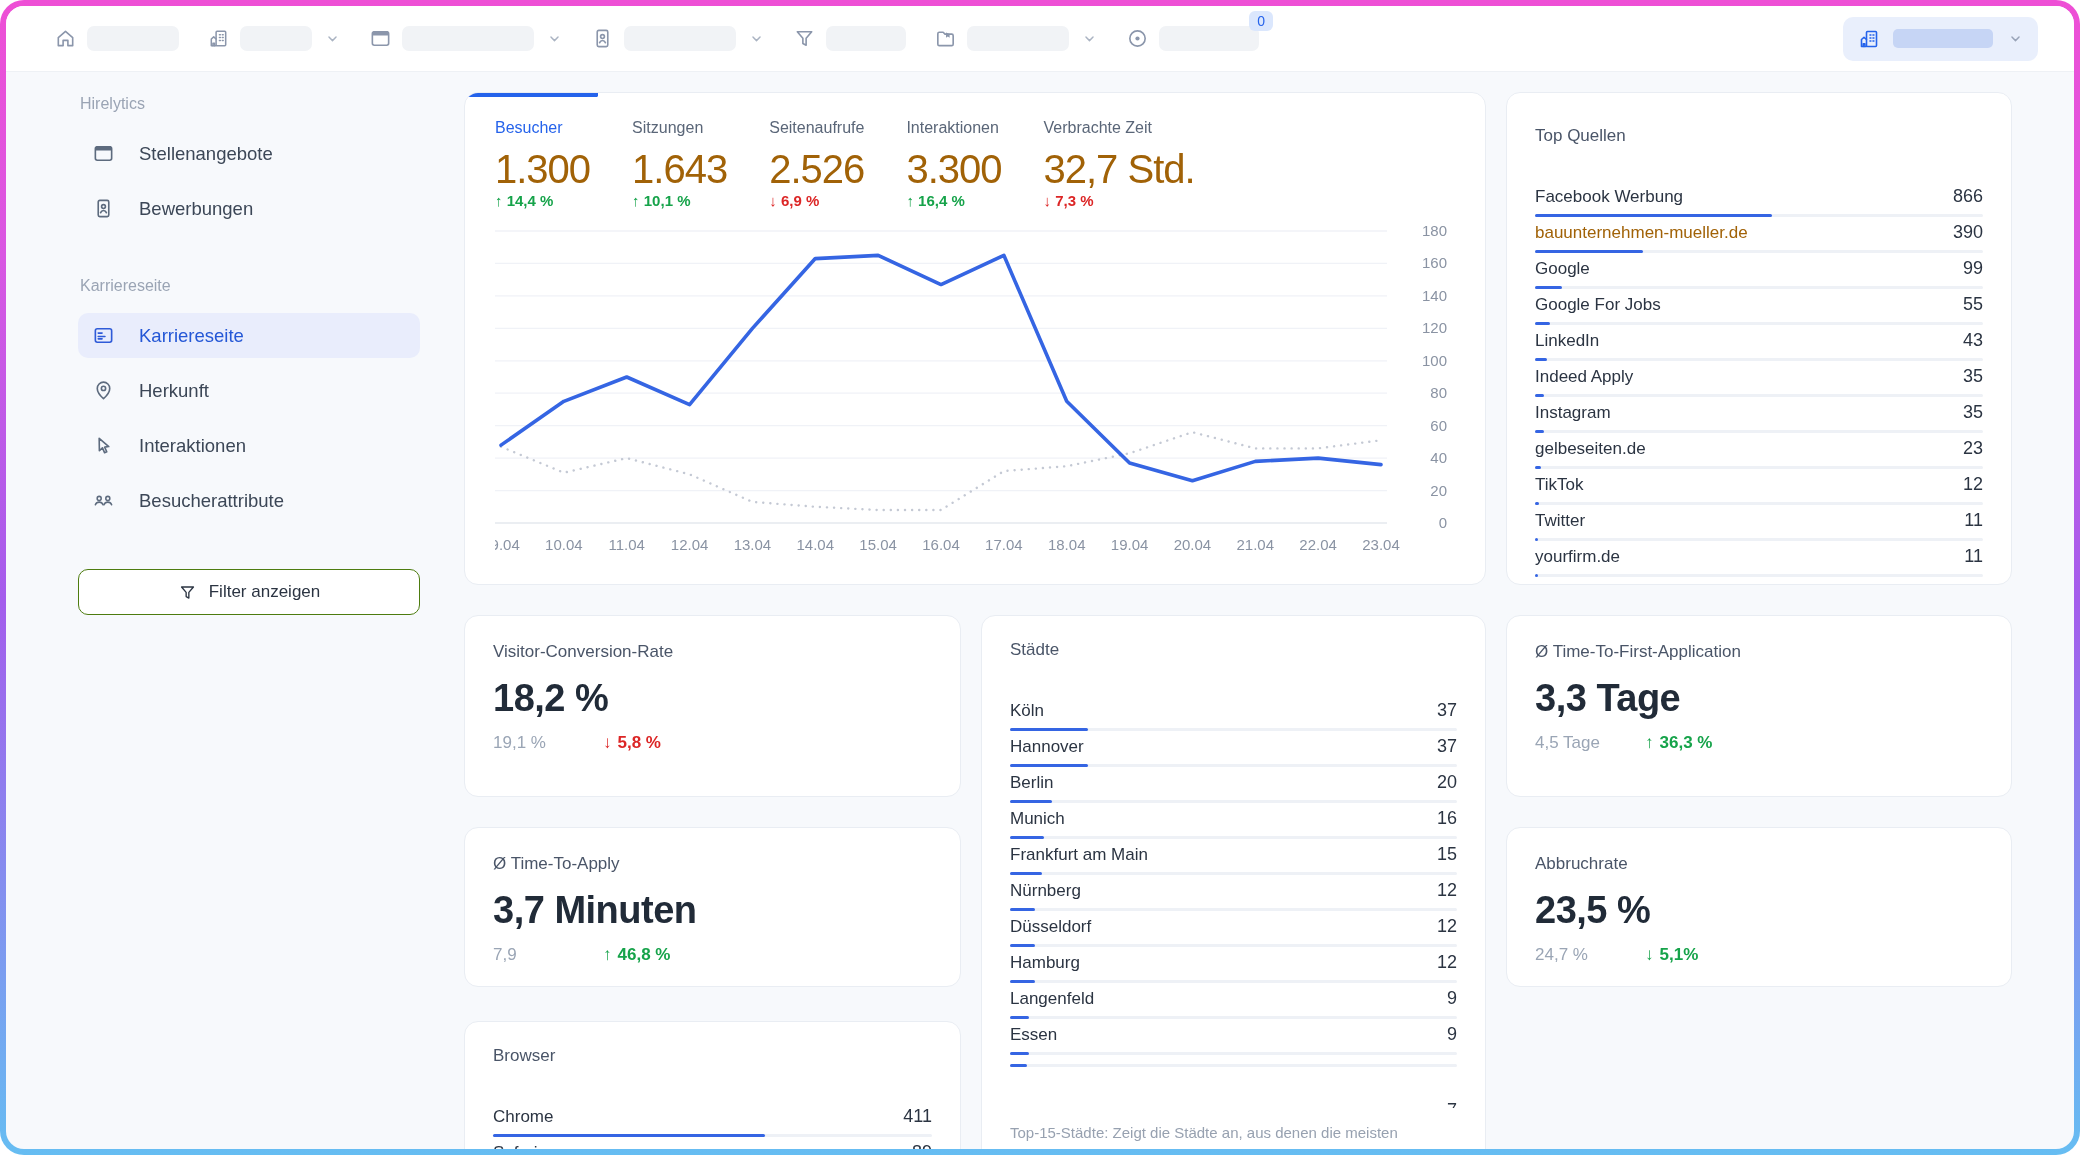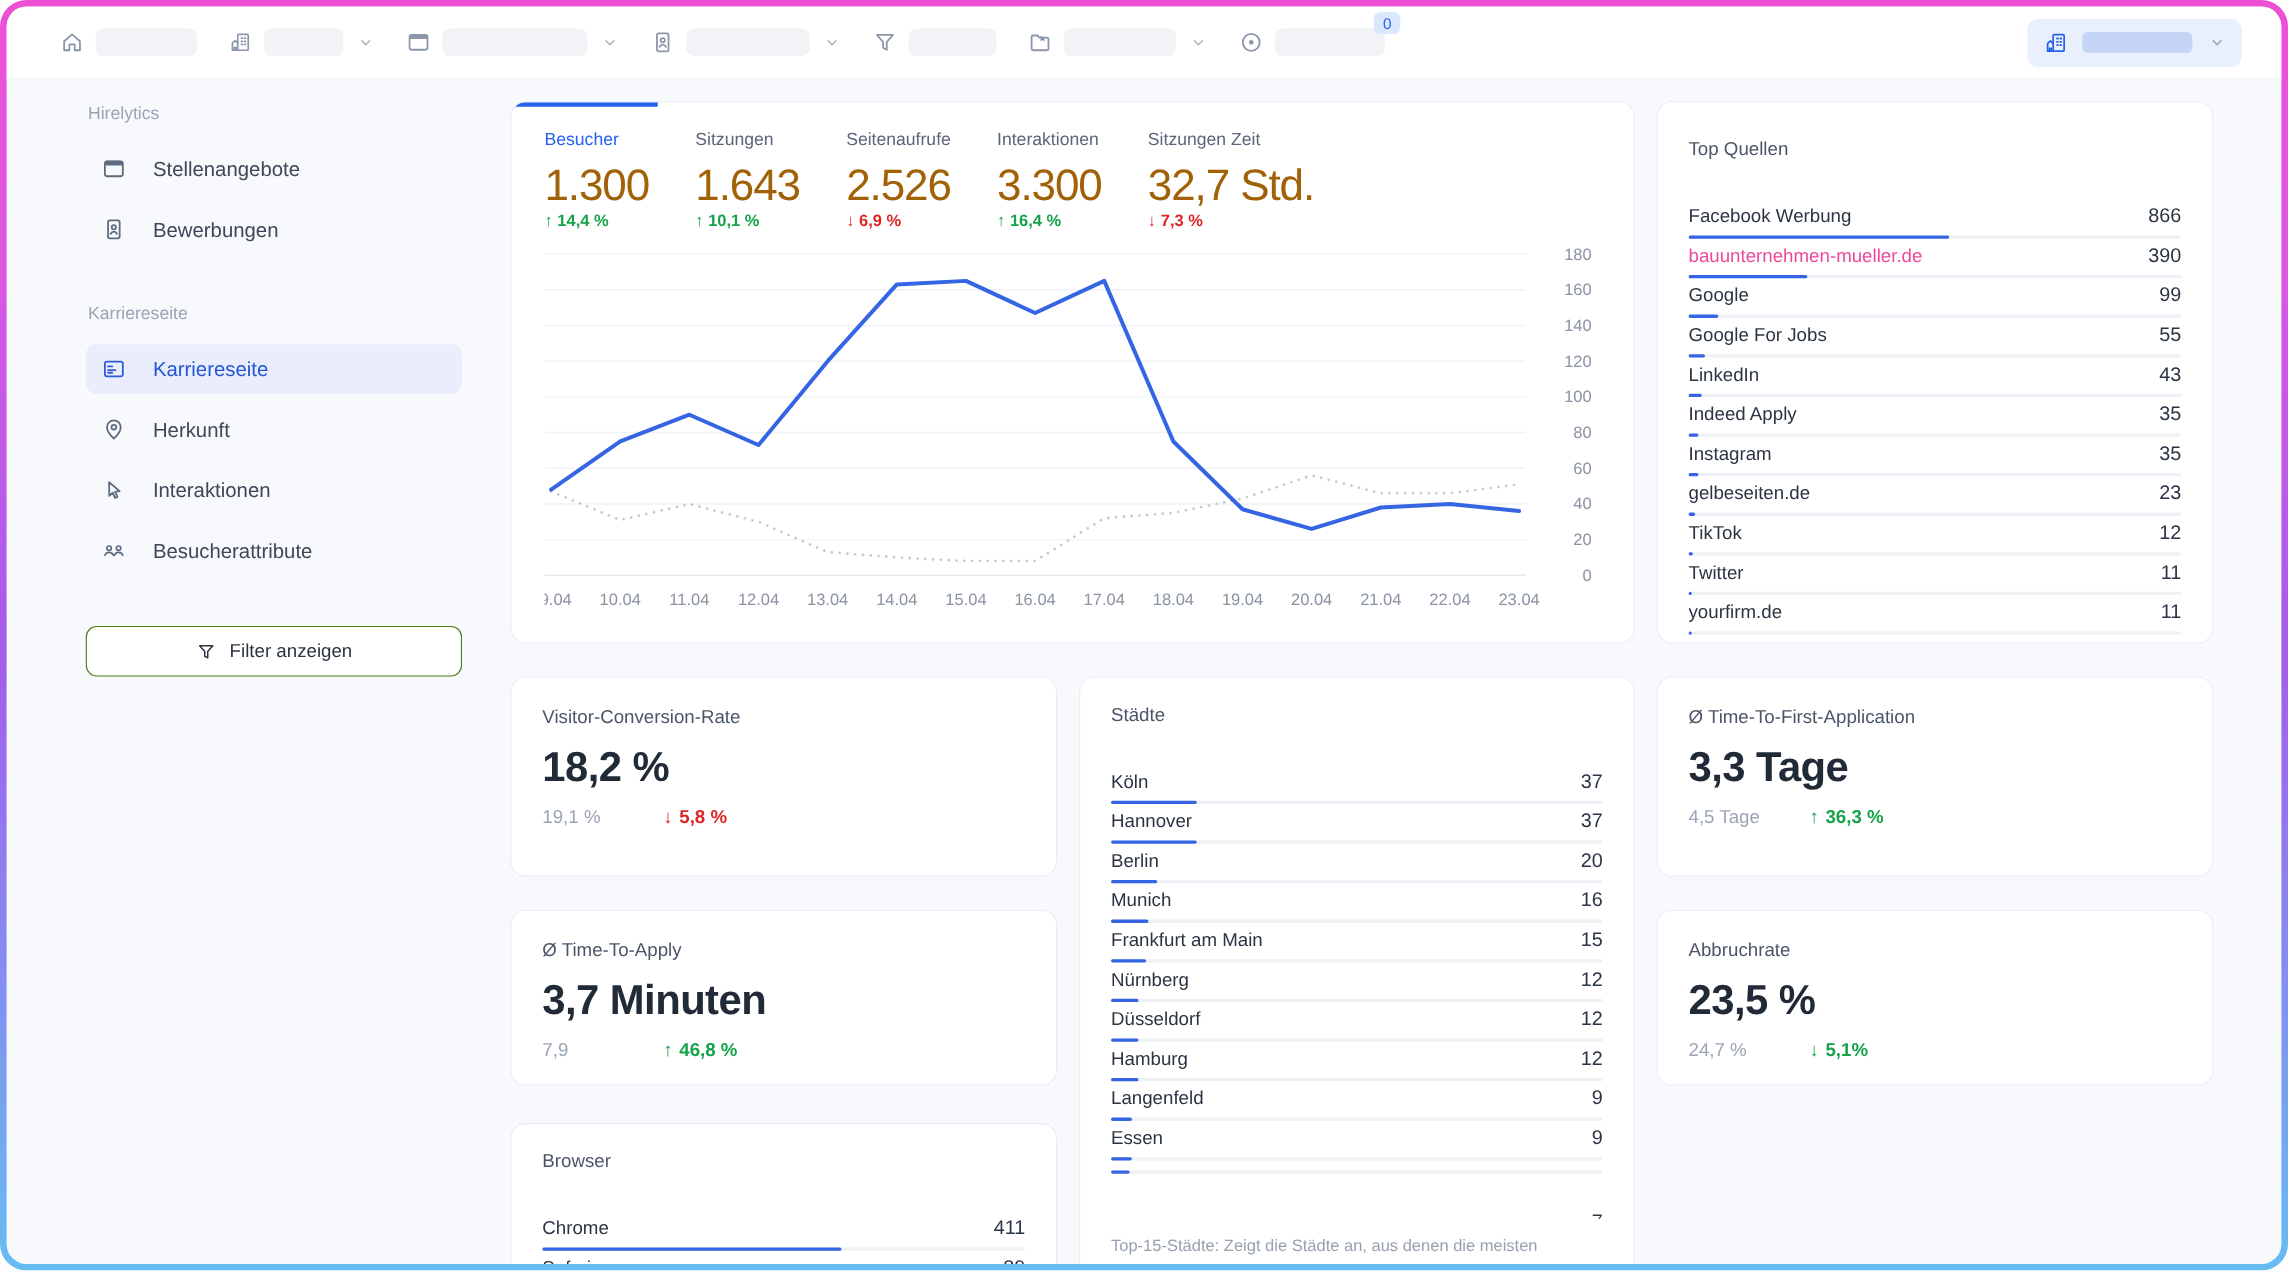--- a/index.html
+++ b/index.html
@@ -66,21 +66,21 @@
   .chart-wrap { margin-top:14px; }
 
   .tq-card { grid-column:3; height:493px; padding:33px 28px 0 28px; overflow:hidden; }
   .card-title { font-size:17px; color:#4a5568; font-weight:500; margin-bottom:40px; }
   .list-clip { overflow:hidden; }
   .tq-card .list-clip { height:406px; }
   .cities-card .list-clip { height:408px; }
   .lrow { height:36px; }
   .lrow-top { display:flex; justify-content:space-between; align-items:baseline; height:24px; }
   .llabel { font-size:17px; color:#2b3442; font-weight:500; }
-  .lrow.muted .llabel { color:#ec4899; }
+  .lrow.muted .llabel { color:#a16207; }
   .lvalue { font-size:18px; color:#2b3442; }
   .lbar { height:3px; background:#eef1f6; border-radius:2px; margin-top:4px; position:relative; }
   .lfill { height:3px; background:#3565e3; border-radius:2px; }
 
   .stack { display:flex; flex-direction:column; }
   .kpi { padding:26px 28px; }
   .kpi-s { height:182px; margin-bottom:30px; }
   .kpi-m { height:160px; }
   .kpi-title { font-size:17px; color:#4a5568; font-weight:500; }
   .kpi-value { font-size:38px; font-weight:600; color:#212b38; letter-spacing:-0.5px; margin:15px 0 13px 0; }
@@ -315,21 +315,21 @@
                   <div class="stat-label">Seitenaufrufe</div>
                   <div class="stat-value">2.526</div>
                   <div class="stat-delta neg">↓ 6,9 %</div>
                 </div>
                 <div class="stat">
                   <div class="stat-label">Interaktionen</div>
                   <div class="stat-value">3.300</div>
                   <div class="stat-delta pos">↑ 16,4 %</div>
                 </div>
                 <div class="stat">
-                  <div class="stat-label">Sitzungen Zeit</div>
+                  <div class="stat-label">Verbrachte Zeit</div>
                   <div class="stat-value">32,7 Std.</div>
                   <div class="stat-delta neg">↓ 7,3 %</div>
                 </div>
               </div>
             <div class="chart-wrap">
               <svg id="chart-svg" width="959" height="332" viewBox="0 0 959 332">
                   <line x1="0" x2="892" y1="300" y2="300" stroke="#e4e8ee" stroke-width="1.3"></line>
                   <text x="952" y="305" text-anchor="end">0</text>
                   <line x1="0" x2="892" y1="267.55555555555554" y2="267.55555555555554" stroke="#f0f2f7" stroke-width="1.3"></line>
                   <text x="952" y="272.55555555555554" text-anchor="end">20</text>

